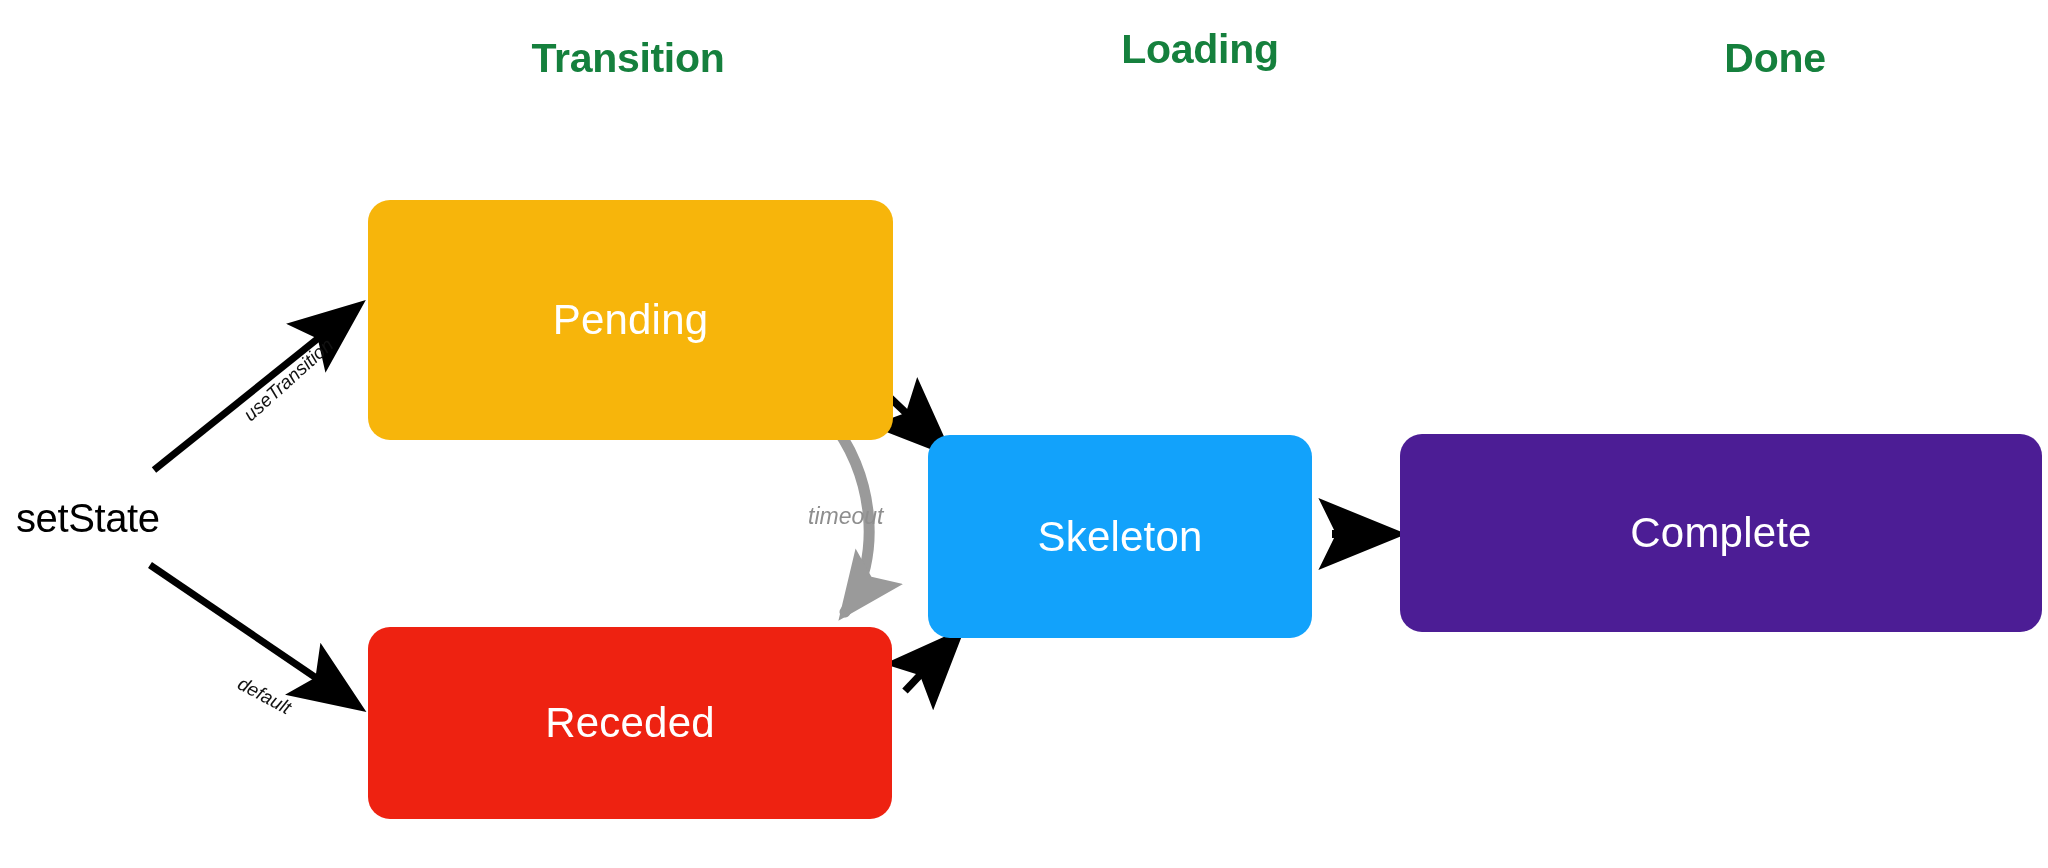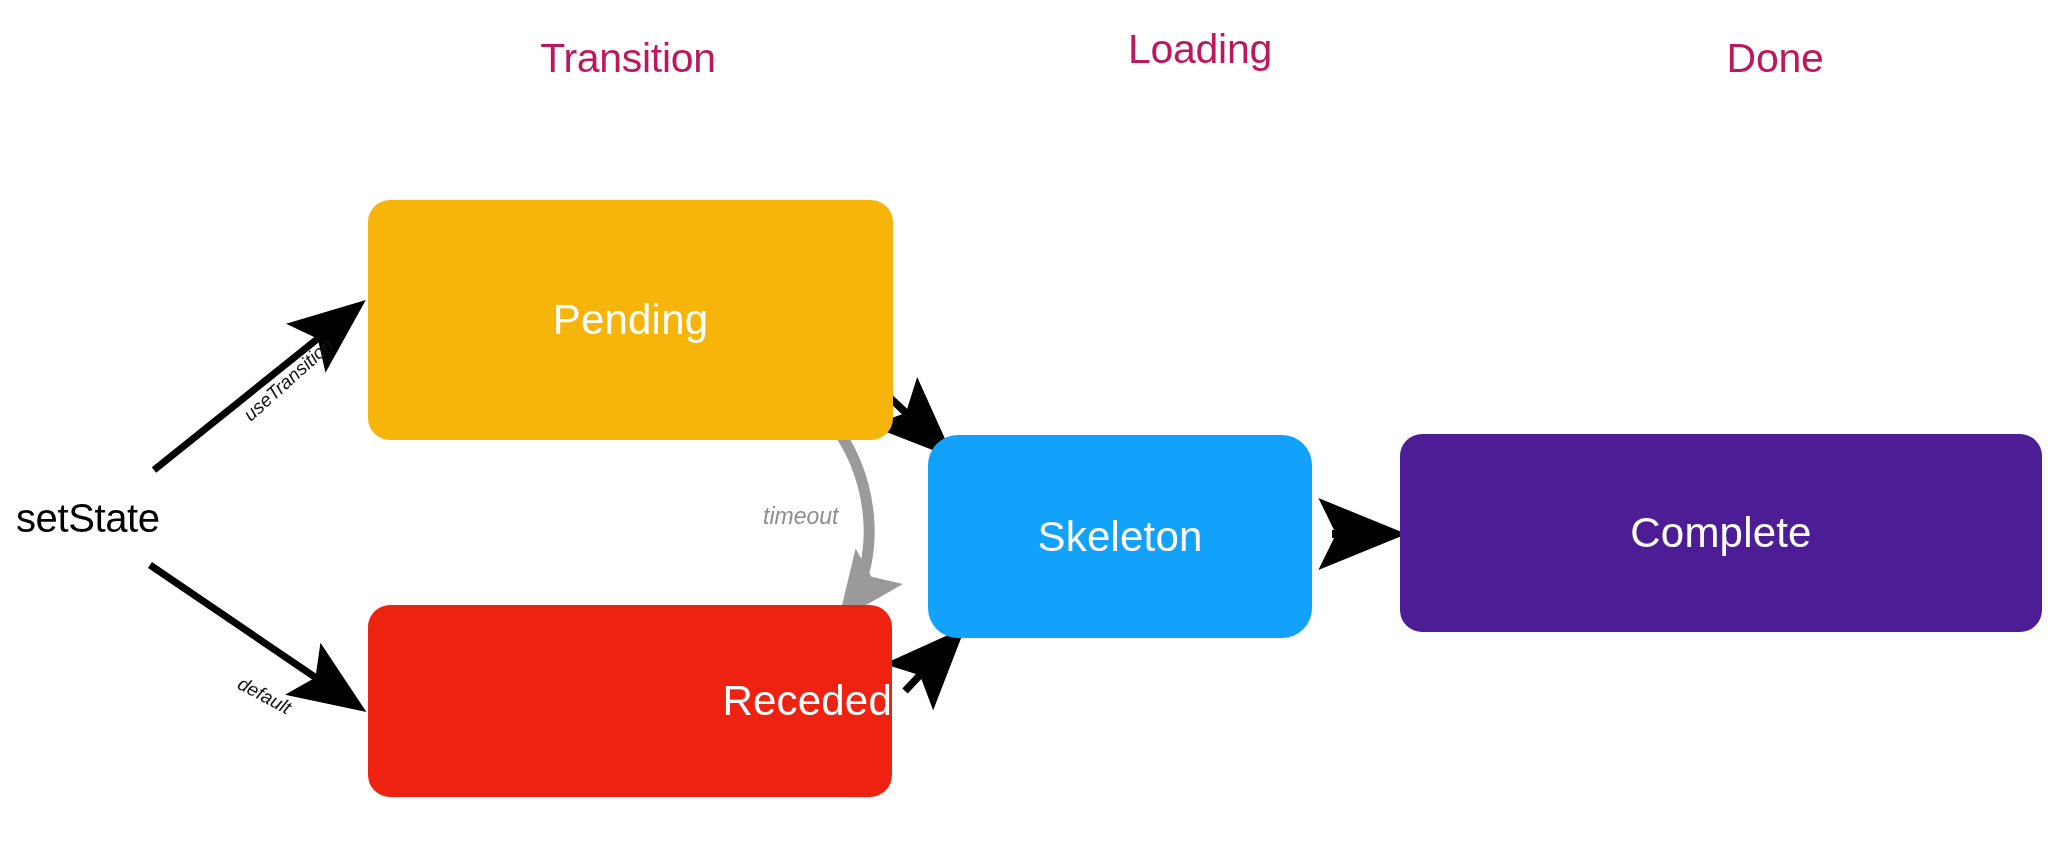--- a/index.html
+++ b/index.html
@@ -16,23 +16,23 @@
     position: relative;
     width: 2048px;
     height: 868px;
     background: #ffffff;
     overflow: hidden;
   }
 
   
   .col-header {
     position: absolute;
-    font-weight: normal;
+    font-weight: bold;
     font-size: 41px;
-    color: #be185d;
+    color: #15803d;
     letter-spacing: -0.3px;
     text-align: center;
     white-space: nowrap;
     transform: translateX(-50%);
     line-height: 1;
   }
 
   
   .source-label {
     position: absolute;
@@ -72,20 +72,21 @@
   .edge-label.slanted {
     font-size: 19px;
     font-style: italic;
     font-weight: 400;
     color: #121212;
   }
   .edge-label.timeout {
     font-size: 23px;
     font-style: italic;
     color: #8e8e8e;
+    margin-left: 45px;
   }
 
   
   #arrows {
     position: absolute;
     left: 0;
     top: 0;
     width: 2048px;
     height: 868px;
     pointer-events: none;
@@ -130,25 +131,25 @@
   <div class="edge-label slanted" style="left:232px; top:370px; transform: rotate(-42deg);">useTransition</div>
 
   <div class="edge-label slanted" style="left:236px; top:686px; transform: rotate(28deg);">default</div>
 
   <div class="edge-label timeout" style="left:763px; top:505px;">timeout</div>
 
   <div class="node" style="left:368px; top:200px; width:525px; height:240px; background:#F7B50B;align-items:center;">
     <span class="node-label">Pending</span>
   </div>
 
-  <div class="node" style="left:368px; top:605px; width:524px; height:192px; background:#EE2211;justify-content:flex-end;">
+  <div class="node" style="left:368px; top:627px; width:524px; height:192px; background:#EE2211;">
     <span class="node-label">Receded</span>
   </div>
 
-  <div class="node" style="left:928px; top:435px; width:384px; height:203px; background:#12A2FB;border-radius:30px;">
+  <div class="node" style="left:928px; top:435px; width:384px; height:203px; background:#12A2FB;">
     <span class="node-label">Skeleton</span>
   </div>
 
   <div class="node" style="left:1400px; top:434px; width:642px; height:198px; background:#4c1d95;">
     <span class="node-label">Complete</span>
   </div>
 
 </div>
 
 </body></html>

